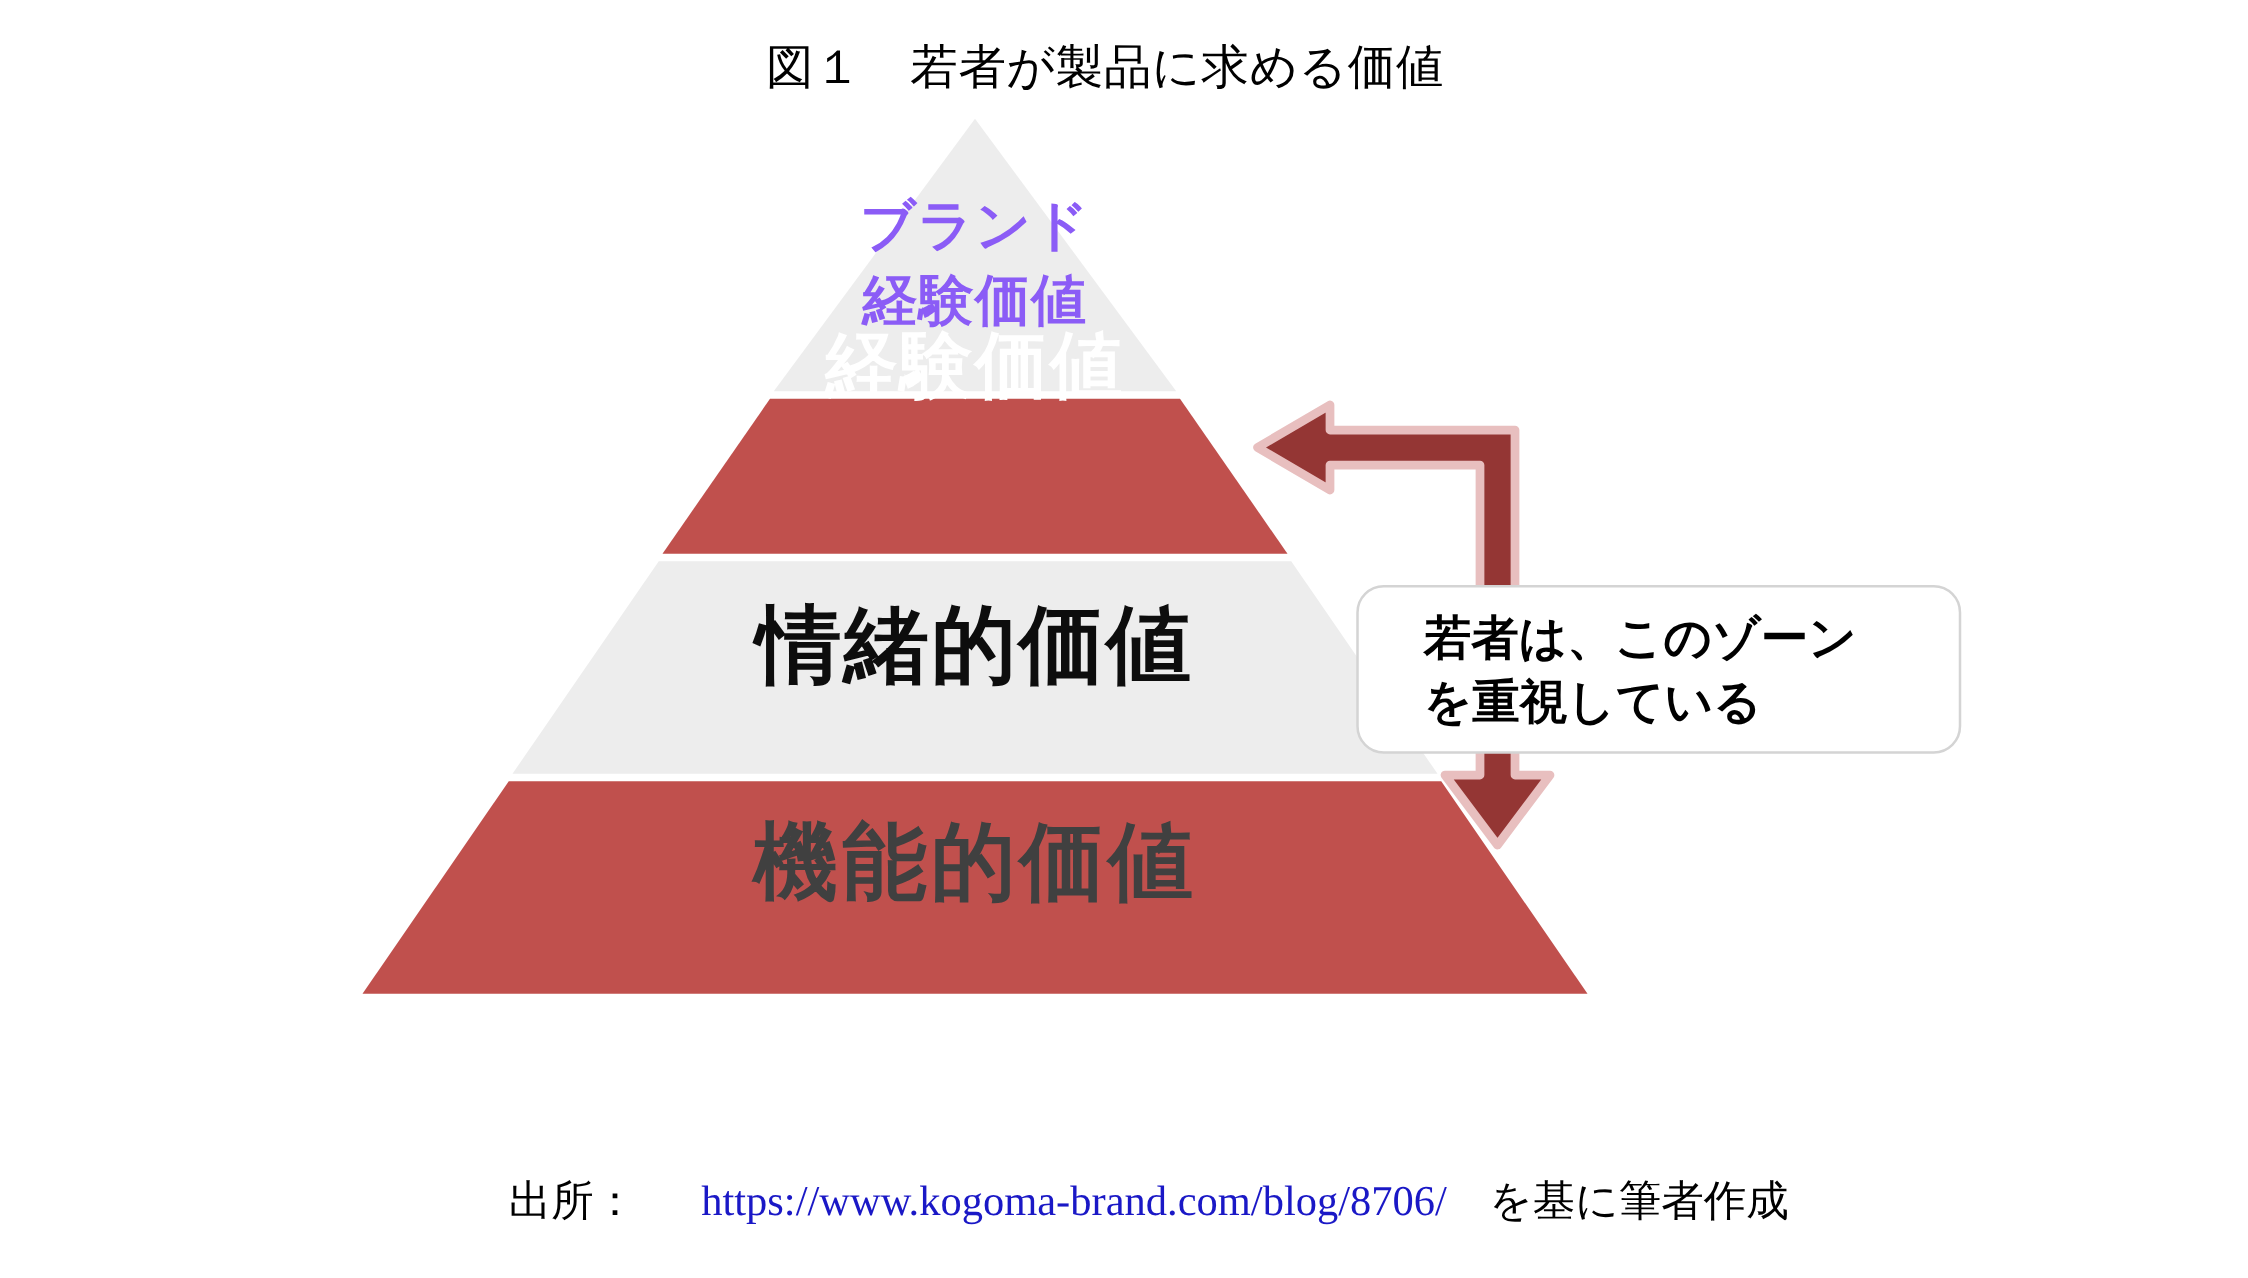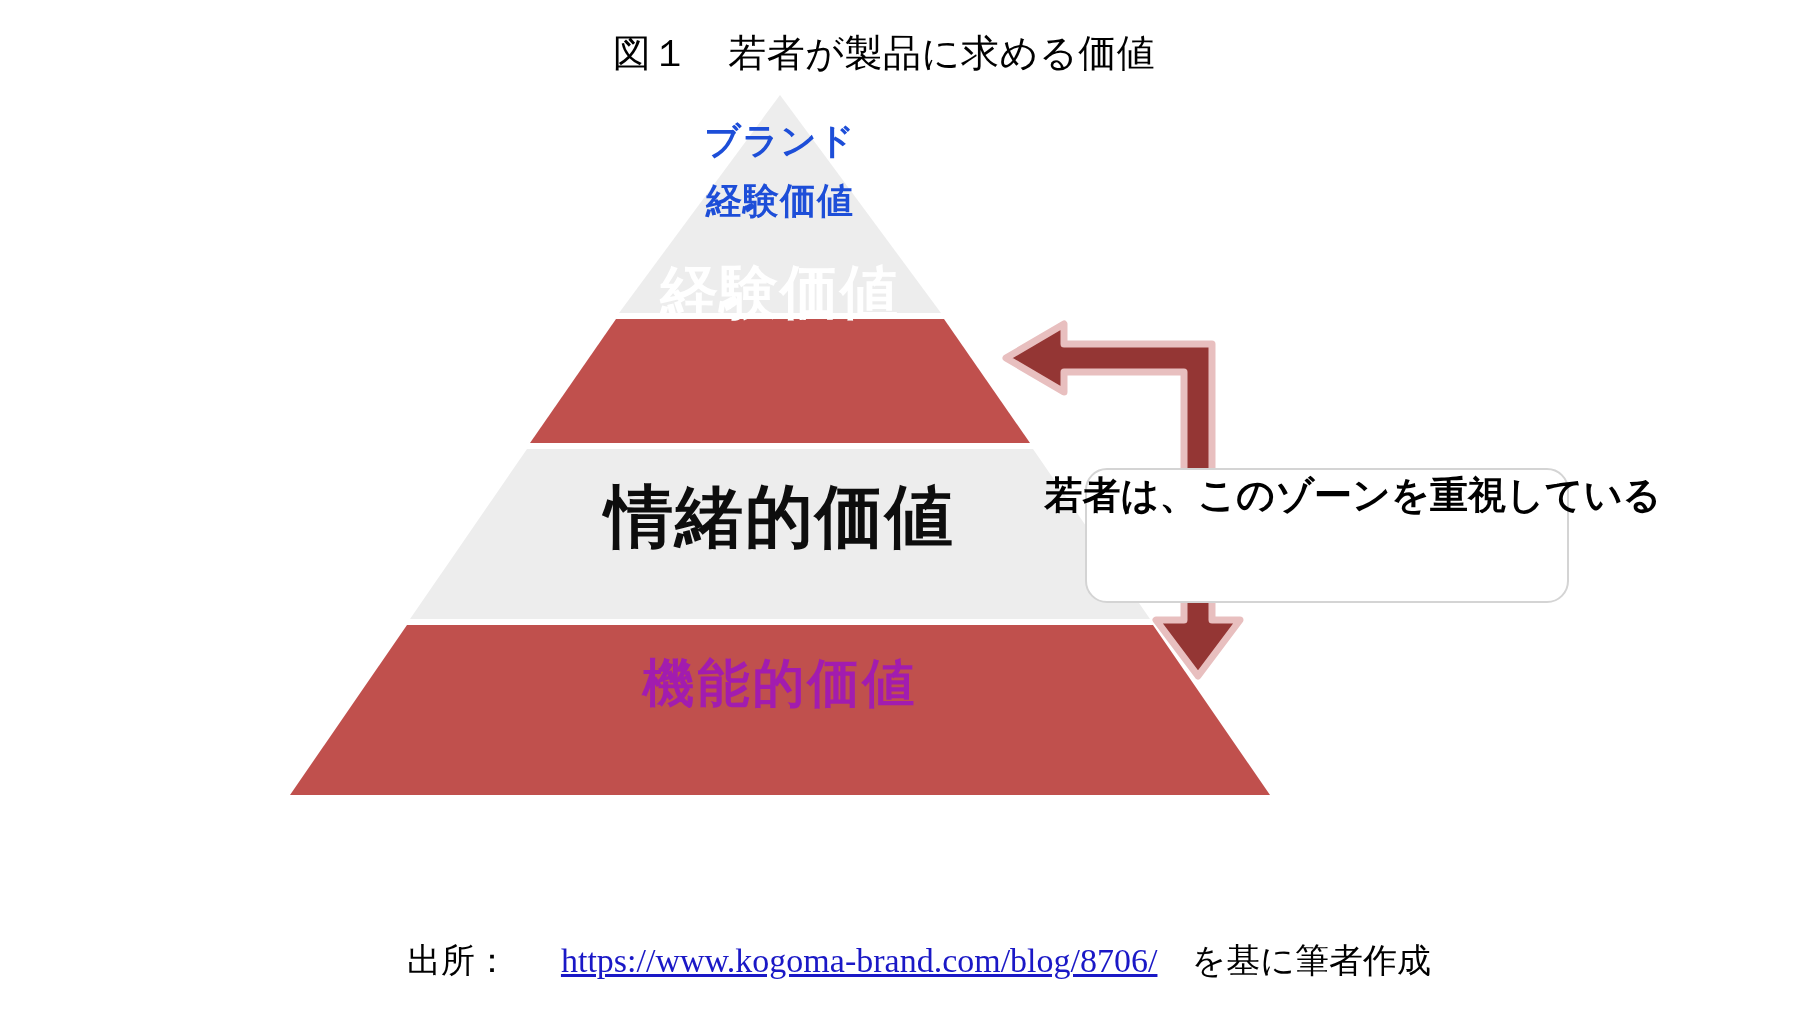--- a/index.html
+++ b/index.html
@@ -49,23 +49,24 @@
   .band-label {
     position: absolute;
     width: 1060px;
     text-align: center;
     font-family: "DejaVu Sans", "Liberation Sans", sans-serif;
     font-weight: bold;
     white-space: pre;
     line-height: 1.0;
   }
   .apex-label {
-    font-size: 36px;
-    color: #1d4ed8;
+    font-size: 44px;
+    color: #8b5cf6;
     letter-spacing: 1px;
+    margin-top: 36px;
   }
   .apex-line1 { top: 28px; }
   .apex-line2 { top: 88px; }
 
   .exp-label {
     font-size: 58px;
     color: #ffffff;
     letter-spacing: 2px;
   }
   .exp-line1 { top: 168px; }
@@ -73,22 +74,22 @@
 
   .emo-label {
     top: 388px;
     font-size: 68px;
     color: #0d0d0d;
     letter-spacing: 2px;
   }
 
   .fun-label {
     top: 562px;
-    font-size: 52px;
-    color: #a21caf;
+    font-size: 68px;
+    color: #404040;
     letter-spacing: 3px;
   }
 
   
   .annotation-arrow {
     position: absolute;
     left: 1000px;
     top: 320px;
     width: 500px;
     height: 380px;
@@ -97,21 +98,21 @@
     position: absolute;
     left: 1085px;
     top: 468px;
     width: 484px;
     height: 135px;
     background: #ffffff;
     border: 2px solid #d4d4d4;
     border-radius: 22px;
     box-sizing: border-box;
     display: flex;
-    flex-direction: row;
+    flex-direction: column;
     justify-content: center;
     padding-left: 52px;
   }
   .callout-line {
     font-family: "DejaVu Sans", "Liberation Sans", sans-serif;
     font-weight: bold;
     font-size: 38px;
     color: #000000;
     line-height: 1.32;
     white-space: pre;
@@ -125,21 +126,20 @@
     width: 1798px;
     text-align: center;
     font-family: "Liberation Serif", serif;
     font-size: 34px;
     color: #000000;
     white-space: pre;
   }
   .source-label { color: #000000; margin-left: 40px; }
   .source-url {
     color: #1a18c6;
-    text-decoration: underline;
     margin-left: 18px;
   }
   .source-tail { color: #000000; margin-top: 12px; }
 </style>
 </head>
 <body>
 
 <div class="figure-title">図１　若者が製品に求める価値</div>
 
 <div class="pyramid-stage">

